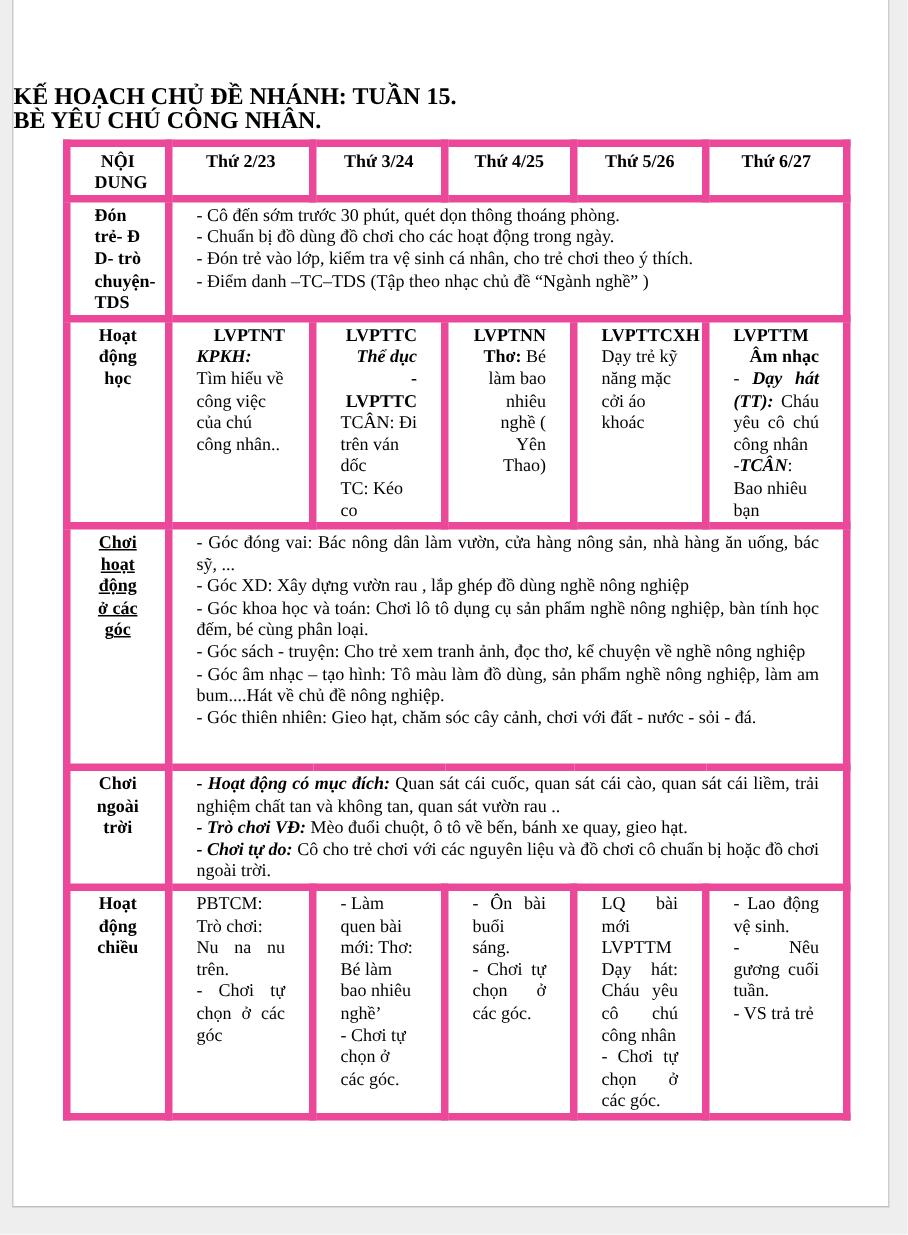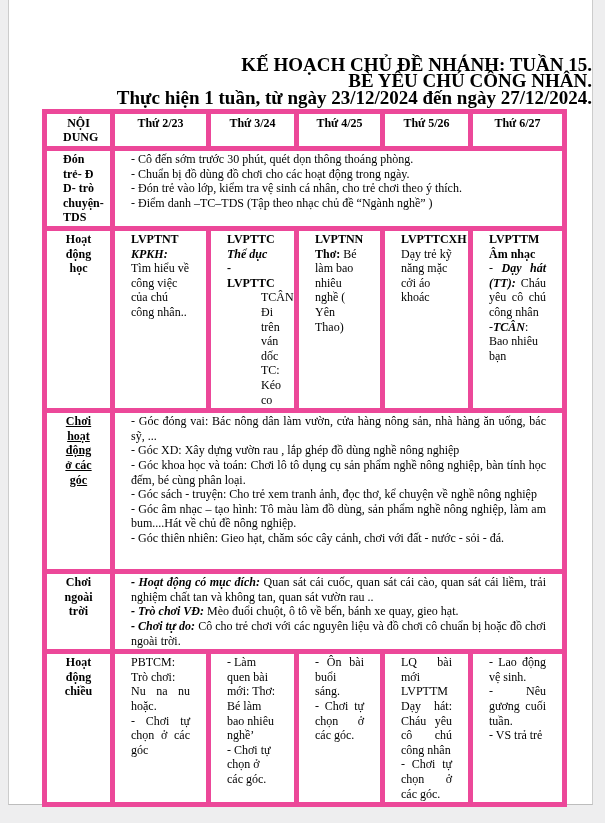--- a/index.html
+++ b/index.html
@@ -14,23 +14,23 @@
     position:absolute; left:8px; top:0;
     width:585px; height:805px;
     background:#ffffff;
     border-left:1px solid #cccccc;
     border-right:1px solid #cccccc;
     border-bottom:1px solid #bdbdbd;
     box-sizing:border-box;
   }
   .titles {
     padding-top:57px;
-    text-align:right;
+    text-align:left;
     font-weight:bold;
-    font-size:19px;
+    font-size:16px;
     line-height:16.3px;
   }
   table.sched {
     border-collapse:collapse;
     table-layout:fixed;
     width:520px;
     margin:3px 0 0 33px;
   }
   .sched th, .sched td {
     border:5px solid #ec4899;
@@ -48,33 +48,32 @@
     padding-top:2px;
   }
   .lab { font-weight:bold; text-align:center; }
   .labL { text-align:left;margin-top:19px; }
   .pt4  { padding-top:4px;text-decoration:underline; }
   .pt16 { padding-top:16px; }
   .pt18 { padding-top:18px; }
   .pt22 { padding-top:24px; }
   .b  { font-weight:bold; }
   .bi { font-weight:bold; font-style:italic; }
-  .c  { text-align:left; }
+  .c  { text-align:right; }
   .j  { text-align:justify; }
-  .pre { white-space:pre-line;margin-left:34px; }
+  .pre { white-space:pre-line; }
 </style>
 </head>
 <body>
 
 <div class="page">
 
   <div class="titles">
     <div>KẾ HOẠCH CHỦ ĐỀ NHÁNH: TUẦN 15.</div>
     <div>BÈ YÊU CHÚ CÔNG NHÂN.</div>
-    <div>Thực hiện 1 tuần, từ ngày 23/12/2024 đến ngày 27/12/2024.</div>
   </div>
 
   <table class="sched">
     <colgroup>
       <col style="width:68px">
         <col style="width:96px">
         <col style="width:88px">
       <col style="width:86px">
         <col style="width:88px">
         <col style="width:94px">
@@ -144,21 +143,21 @@
         <div><span class="bi">- Hoạt động có mục đích:</span><span> Quan sát cái cuốc, quan sát cái cào, quan sát cái liềm, trải nghiệm chất tan và không tan, quan sát vườn rau ..</span></div>
         <div><span class="bi"> - Trò chơi VĐ:</span><span> Mèo đuổi chuột, ô tô về bến, bánh xe quay, gieo hạt.</span></div>
         <div><span class="bi">- Chơi tự do:</span><span> Cô cho trẻ chơi với các nguyên liệu và đồ chơi cô chuẩn bị hoặc đồ chơi ngoài trời.</span></div>
       </td>
     </tr>
 
     <tr style="height:142px">
       <td class="lab pt18">Hoạt động chiều</td>
       <td class="pre j">PBTCM:
 Trò chơi:
-Nu na nu hoặc.
+Nu na nu trên.
 - Chơi tự chọn ở các góc</td>
       <td class="pre">- Làm quen bài mới: Thơ: Bé làm bao nhiêu nghề’
 - Chơi tự chọn ở các góc.</td>
       <td class="pre j">- Ôn bài buổi sáng.
 - Chơi tự chọn ở các góc.</td>
       <td class="pre j">LQ bài mới LVPTTM
 Dạy hát: Cháu yêu cô chú công nhân
 - Chơi tự chọn ở các góc.</td>
       <td class="pre j">- Lao động vệ sinh.
 - Nêu gương cuối tuần.

